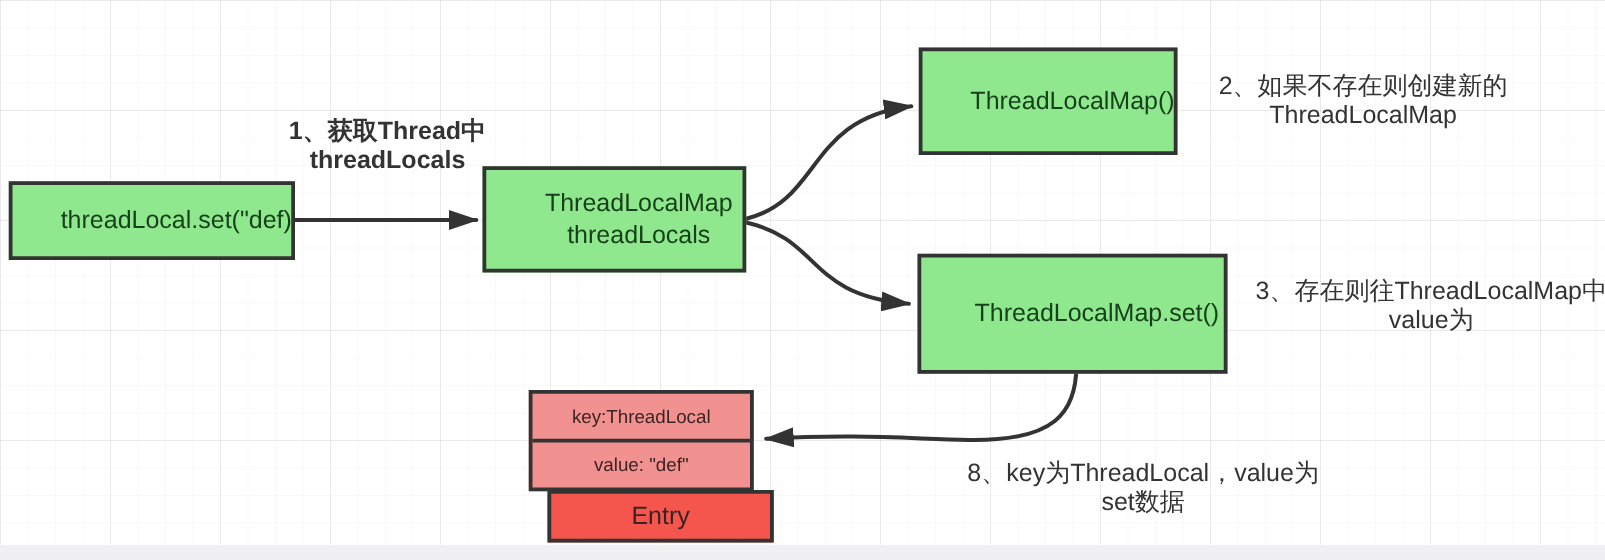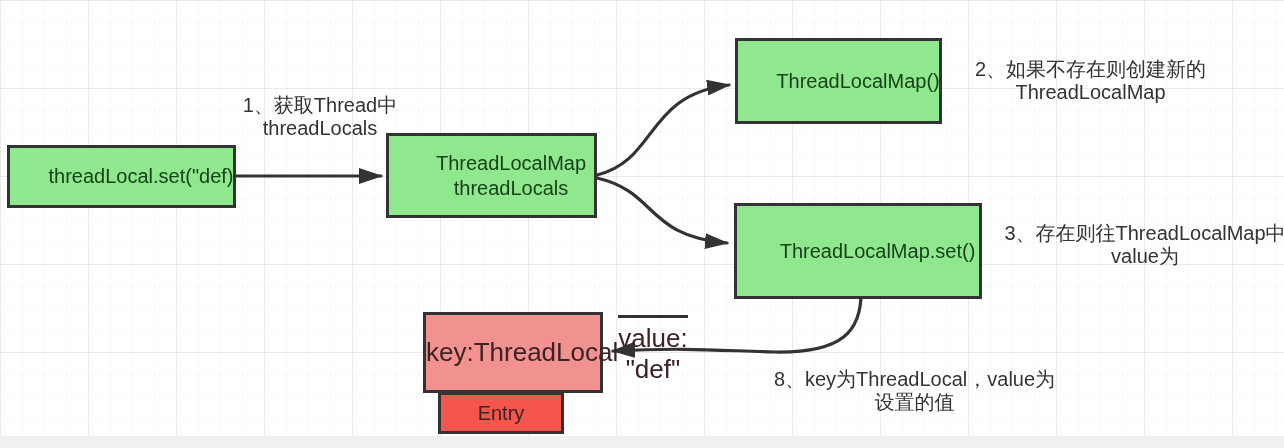--- a/index.html
+++ b/index.html
@@ -54,23 +54,23 @@
     line-height:25px;
     text-align:center;
   }
   .green{background:var(--box-green);color:var(--green-text);padding-left:39px;}
   .pink-stack{
     position:absolute;
     z-index:2;
     border:3px solid var(--border);
     background:var(--box-pink);
     display:flex;
-    flex-direction:row;
+    flex-direction:column;
     color:var(--pink-text);
-    font-size:26px;
+    font-size:15px;
     text-align:center;
   }
   .pink-row{
     flex:1;
     display:flex;
     align-items:center;
     justify-content:center;
   }
   .pink-row + .pink-row{border-top:3px solid var(--border);}
   .red{background:var(--box-red);color:var(--pink-text);}
@@ -80,22 +80,22 @@
     text-align:center;
     color:var(--annotation-text);
     font-size:20px;
     line-height:23px;
   }
   .box-start{left:7px;top:145px;width:229px;height:63px;}
   .box-threadlocals{left:386px;top:133px;width:211px;height:85px;}
   .box-newmap{left:735px;top:38px;width:207px;height:86px;}
   .box-set{left:734px;top:203px;width:248px;height:96px;}
   .kv-stack{left:423px;top:312px;width:180px;height:81px;}
-  .box-entry{left:438px;top:392px;width:126px;height:42px;}
-  .ann-step1{left:225px;top:94px;width:190px;}
+  .box-entry{left:438px;top:392px;width:181px;height:42px;}
+  .ann-step1{left:215px;top:94px;width:190px;font-weight:bold;}
   .ann-step2{left:952px;top:58px;width:245px;margin-left:16px;}
   .ann-step3{left:983px;top:222px;width:324px;}
   .ann-step4{left:752px;top:368px;width:325px;}
   .bottom-strip{
     position:absolute;
     left:0;right:0;bottom:0;height:12px;
     background:var(--bottom-strip);
     z-index:3;
   }
 </style>
@@ -156,18 +156,18 @@
     <div>ThreadLocalMap</div>
   </div>
 
   <div class="annotation ann-step3">
     <div>3、存在则往ThreadLocalMap中</div>
     <div>value为</div>
   </div>
 
   <div class="annotation ann-step4">
     <div>8、key为ThreadLocal，value为</div>
-    <div>设置的值</div>
+    <div>set数据</div>
   </div>
 
   <div class="bottom-strip"></div>
 
 </div>
 
 </body></html>

